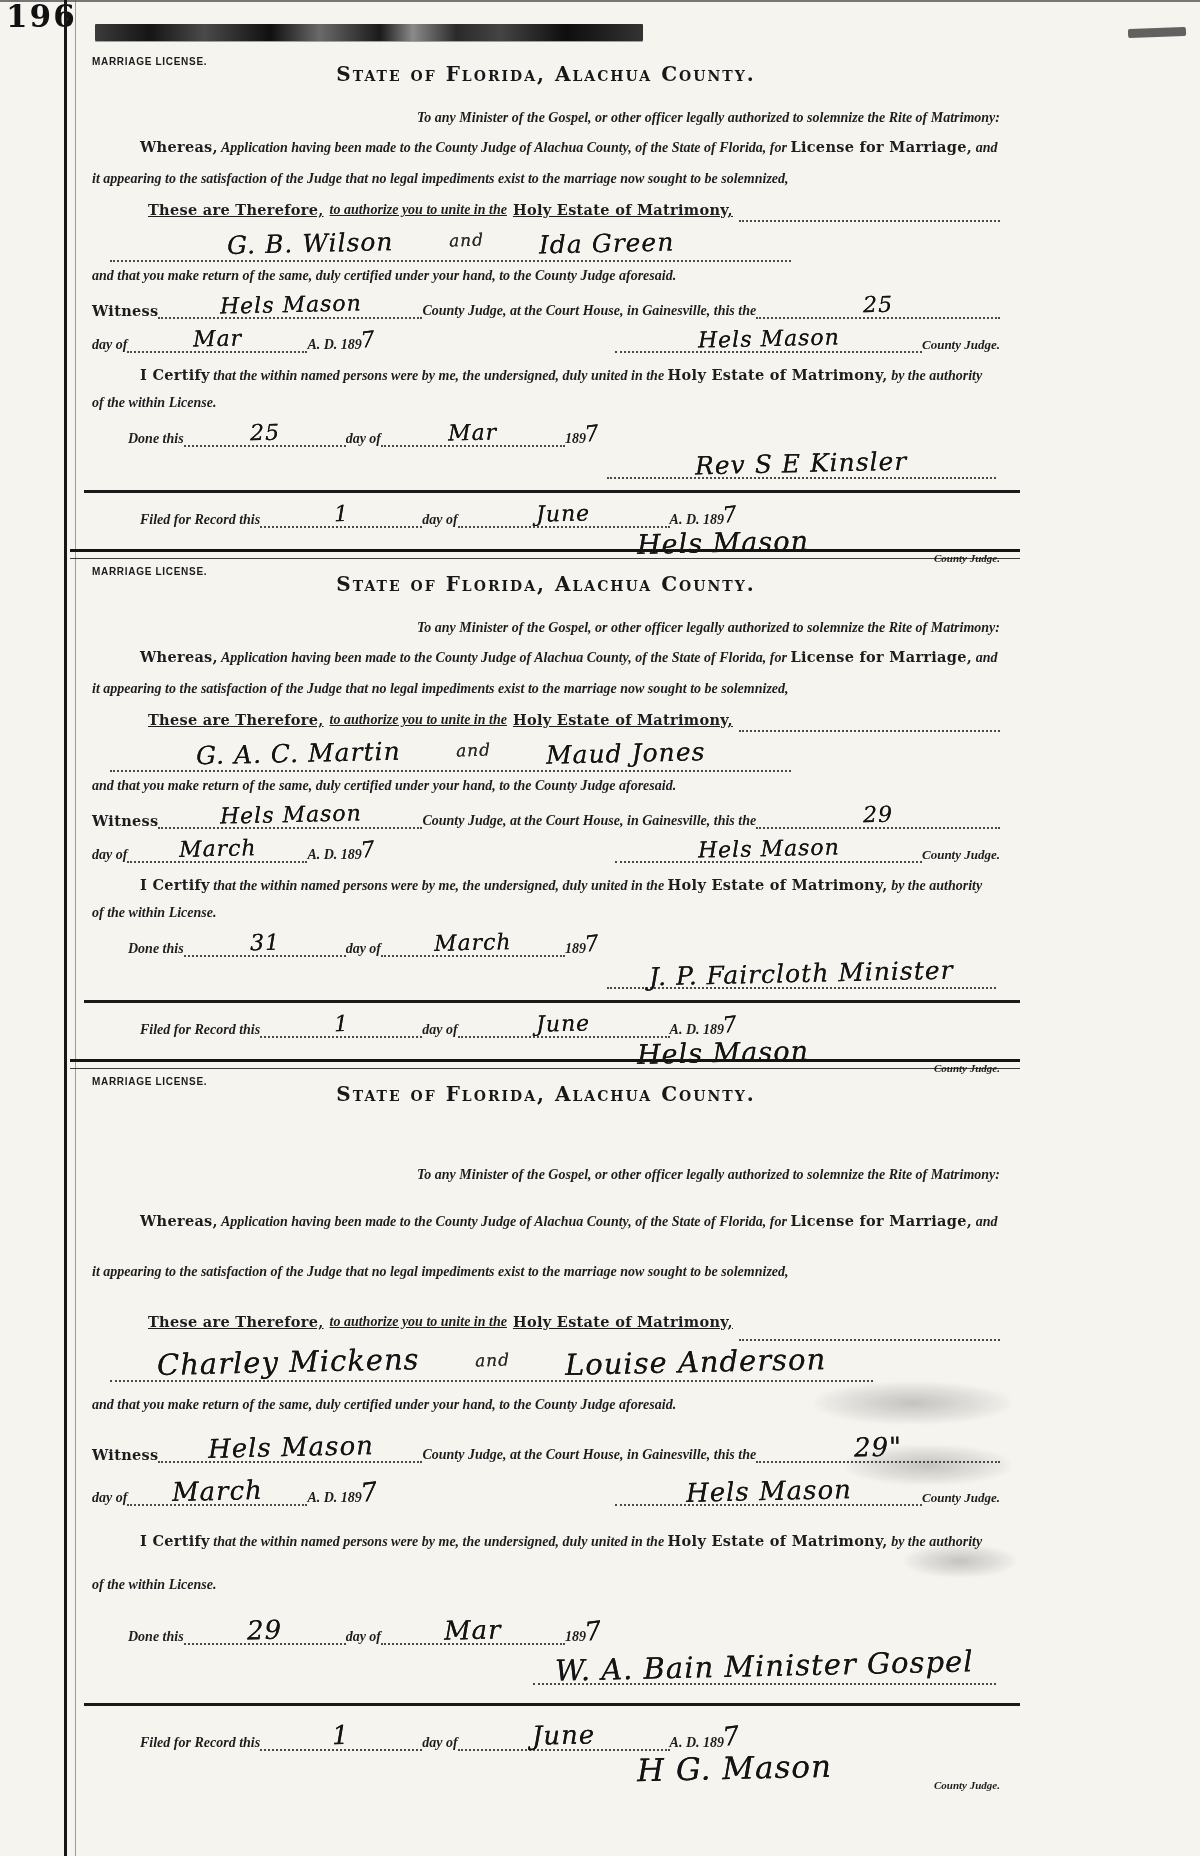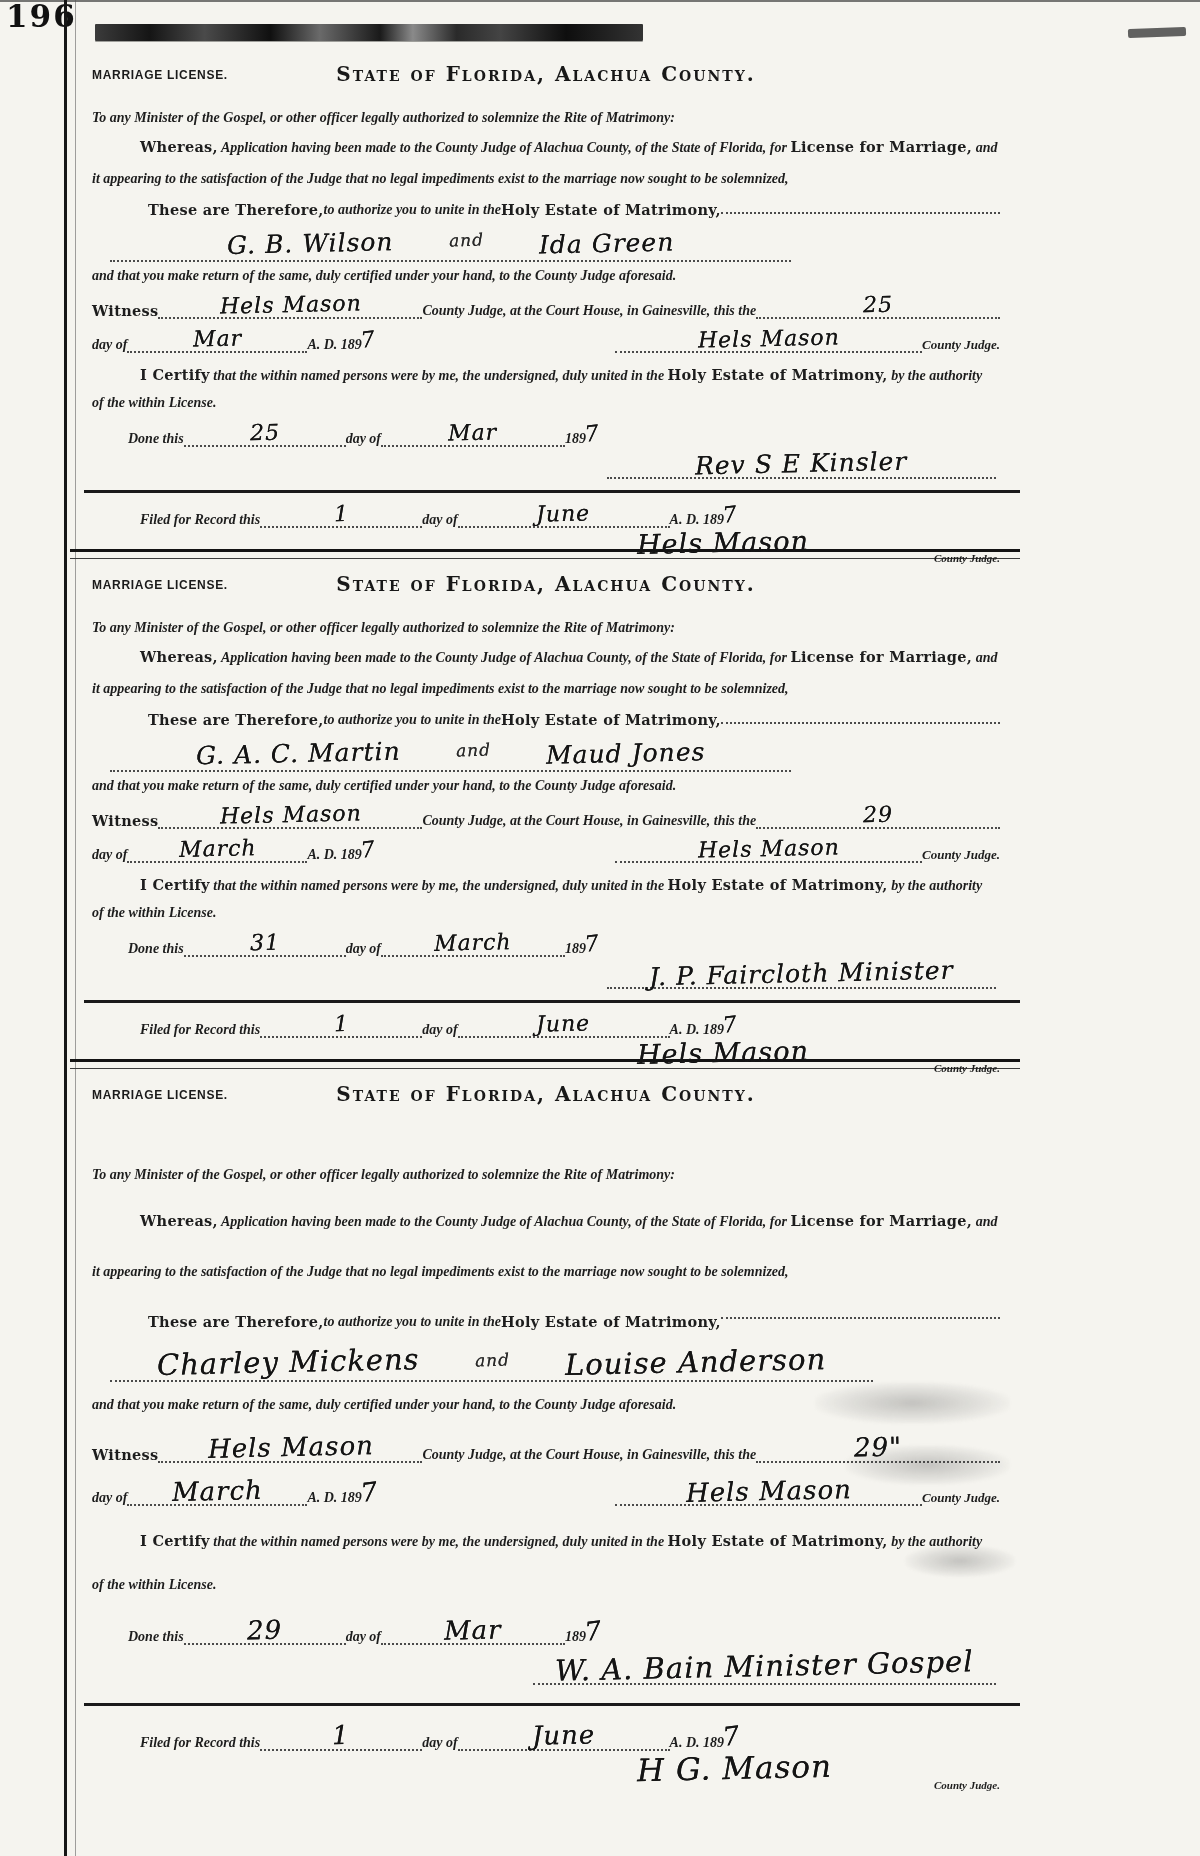--- a/index.html
+++ b/index.html
@@ -35,34 +35,34 @@
 
   
   #certs{position:absolute;left:92px;top:0;width:908px;}
   .cert{position:absolute;width:100%;--g:1;font-style:italic;font-weight:700;font-size:14px;}
   .cert:nth-of-type(1){top:56px;}
   .cert:nth-of-type(2){top:566px;}
   .cert:nth-of-type(3){top:1076px;--g:1.6;}
 
   .cert-head{position:relative;height:calc(44px * var(--g));}
   .mlabel{
-    position:absolute;left:0;top:12px;
+    position:absolute;left:0;top:0;
     font-family:"Liberation Sans",sans-serif;font-style:normal;font-weight:700;
-    font-size:12px;letter-spacing:.7px;color:#1a1a1a;text-align:center;
+    font-size:10px;letter-spacing:.7px;color:#1a1a1a;text-align:center;
   }
   .title{
     margin:0;padding-top:6px;text-align:center;
     font-family:"DejaVu Serif",serif;font-style:normal;font-weight:600;
     font-variant:small-caps;font-size:20px;letter-spacing:2px;color:#181818;
   }
   .para{margin:0;line-height:calc(31px * var(--g));}
   .bl{font-family:"DejaVu Serif",serif;font-style:normal;font-weight:700;font-size:14.5px;letter-spacing:.3px;}
-  .salutation{margin:calc(6px * var(--g)) 0 0 0;line-height:calc(24px * var(--g));}
+  .salutation{margin:calc(6px * var(--g)) 0 0 0;line-height:calc(24px * var(--g));text-align:right;}
   .whereas{margin-top:calc(1px * var(--g));text-indent:48px;}
-  .therefore-row{display:flex;align-items:flex-start;gap:0;margin-top:calc(4px * var(--g));padding-left:56px;line-height:calc(24px * var(--g));}
+  .therefore-row{display:flex;align-items:flex-end;gap:6px;margin-top:calc(4px * var(--g));padding-left:56px;line-height:calc(24px * var(--g));text-decoration:underline;}
   .fill{flex:1;border-bottom:2px dotted #4a4a4a;height:1em;}
 
   .hw{
     font-family:"DejaVu Serif",serif;font-style:italic;font-weight:400;
     color:#141414;letter-spacing:1px;white-space:nowrap;line-height:.95;
     display:inline-block;transform:rotate(-1.3deg);text-shadow:0 0 .4px #222;
   }
   .hw-sm{font-size:17px;}
   .hw-md{font-size:22px;}
   .hw-lg{font-size:25px;}

